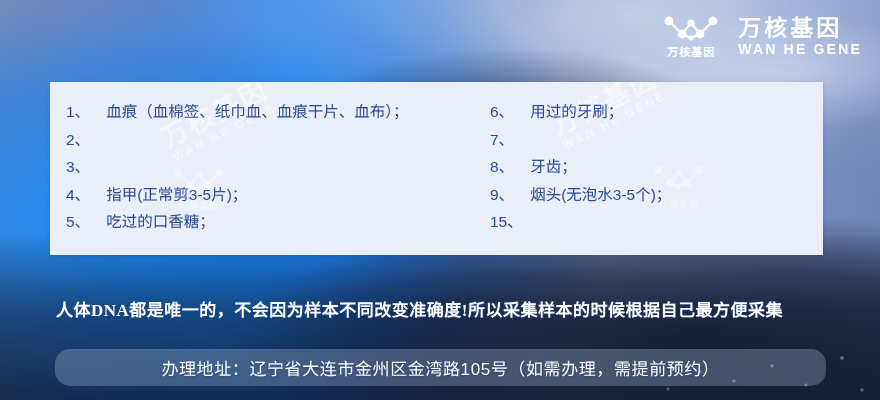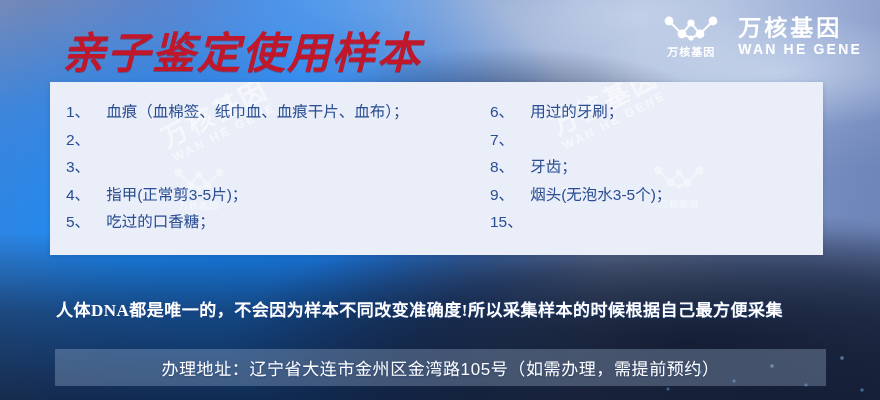--- a/index.html
+++ b/index.html
@@ -240,20 +240,21 @@
   .address-band {
     position: absolute;
     left: 55px;
     top: 349px;
     width: 771px;
     height: 37px;
     background: rgba(190,212,242,0.28);
     display: flex;
     align-items: center;
     justify-content: center;
+    border-radius: 15px;
   }
   .address-text {
     font-size: 17px;
     font-weight: 400;
     color: #ffffff;
     letter-spacing: 0.6px;
     white-space: nowrap;
     text-shadow: 0 1px 2px rgba(20,50,110,0.45);
   }
 </style>
@@ -262,21 +263,20 @@
 
 <div id="poster">
 
   <div class="bg-layer bg-base"></div>
   <div class="bg-layer bg-topsheen"></div>
   <div class="bg-layer bg-glove"></div>
   <div class="bg-layer bg-device"></div>
   <div class="bg-layer bg-keys"></div>
   <div class="bg-layer bg-soft"></div>
 
-  <div class="title">亲子鉴定使用样本</div>
 
   <div class="brand">
     <div class="brand-mark">
       <span>
         <svg width="62" height="30" viewBox="0 0 62 30" aria-hidden="true">
           <g stroke="#ffffff" stroke-width="2.1" fill="none" opacity="0.95">
             <line x1="9" y1="7" x2="22" y2="20"></line>
             <line x1="22" y1="20" x2="31" y2="9"></line>
             <line x1="31" y1="9" x2="40" y2="20"></line>
             <line x1="40" y1="20" x2="53" y2="7"></line>

